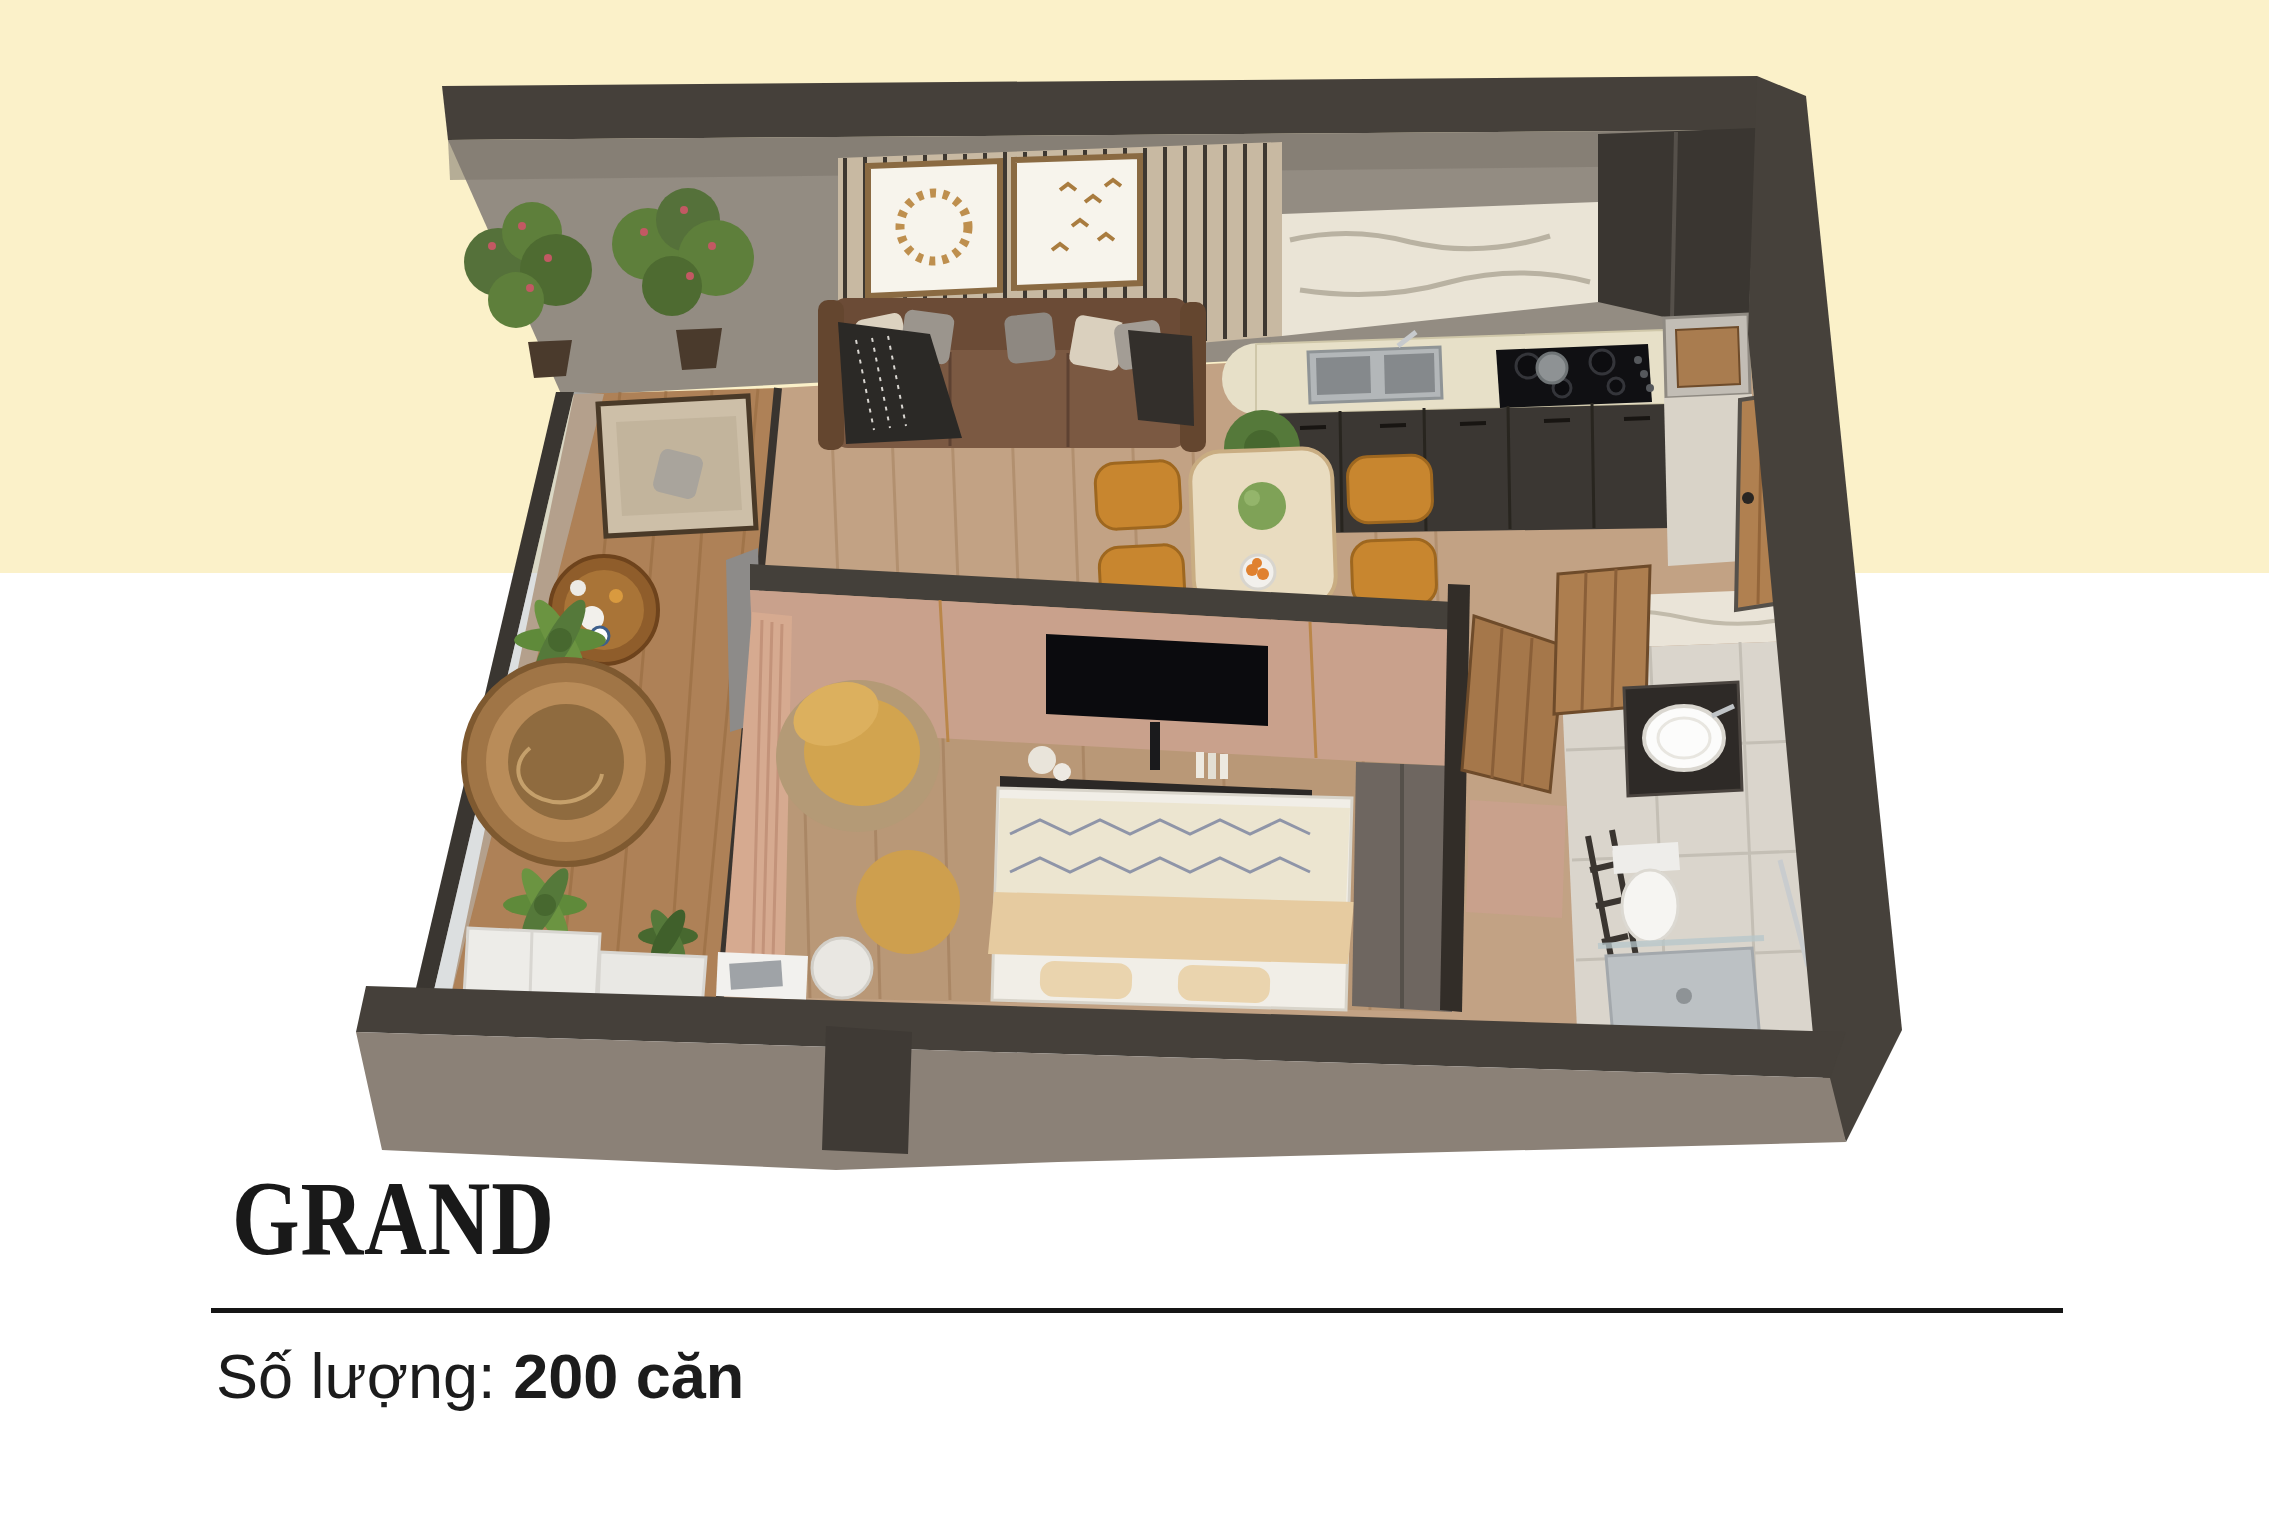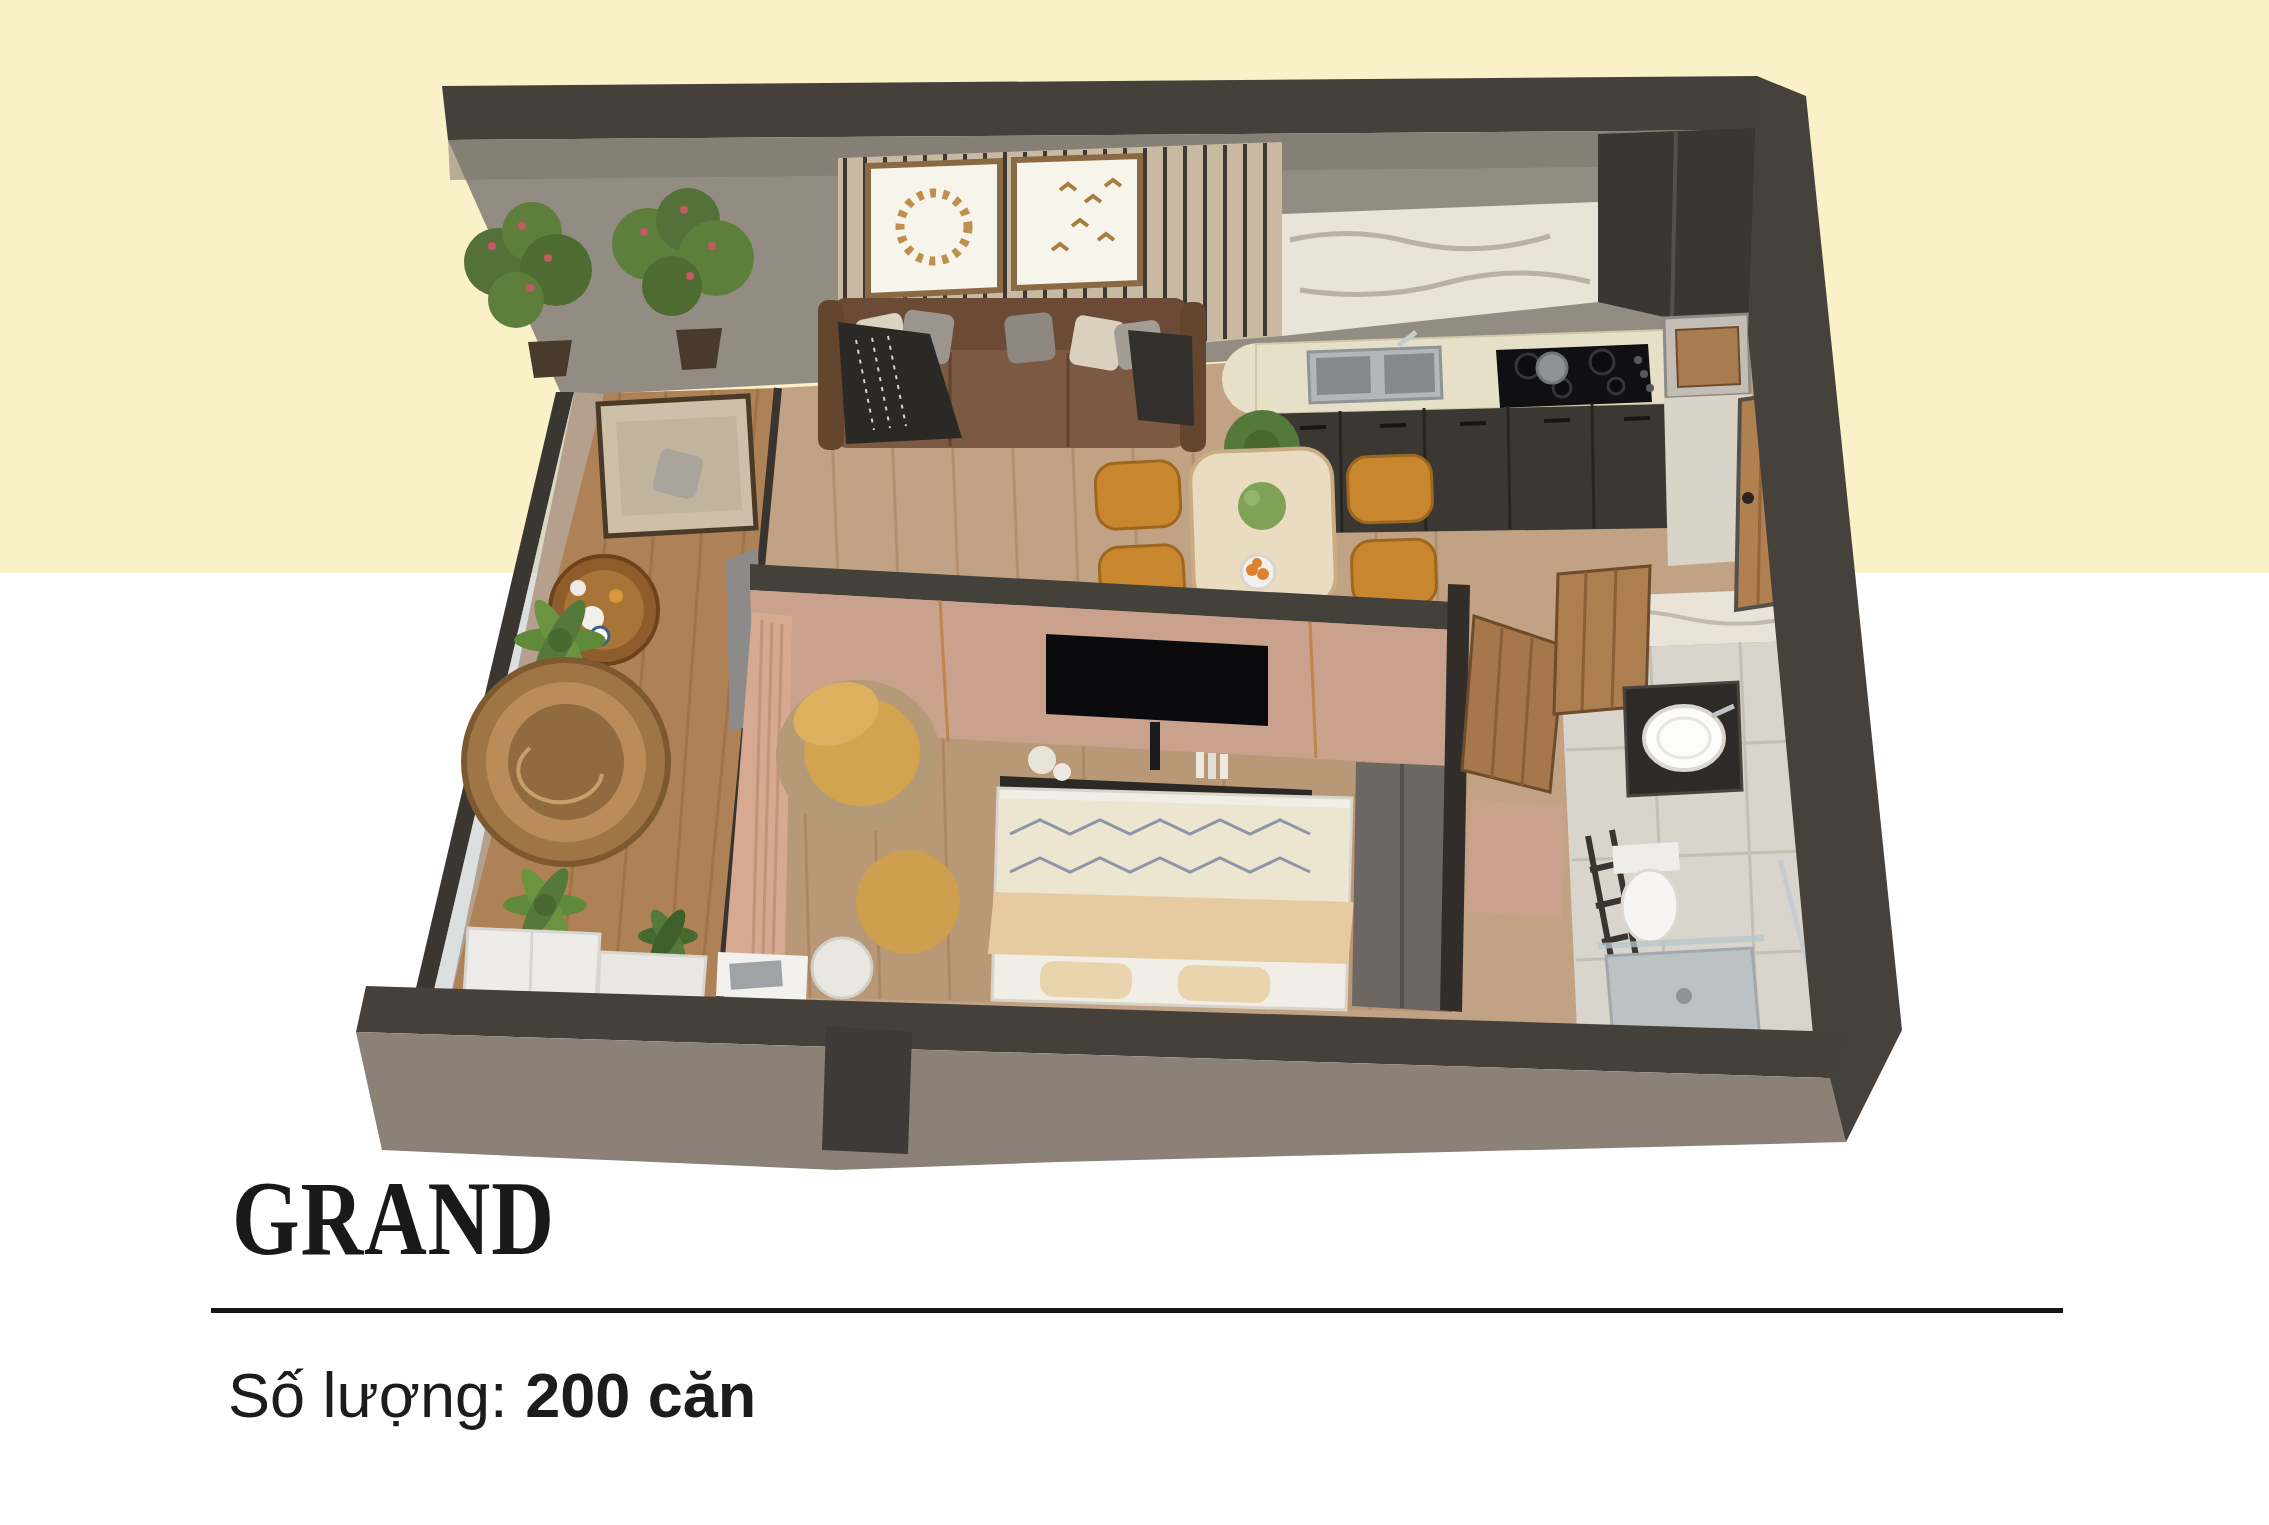--- a/index.html
+++ b/index.html
@@ -7,21 +7,21 @@
         font-family:"Liberation Sans",sans-serif;background:#ffffff;}
   .band-top{position:absolute;left:0;top:0;width:100%;height:573px;background:#FBF1C9;}
   .plan-svg{position:absolute;left:0;top:0;width:2269px;height:1525px;}
   .title{position:absolute;left:232px;top:1166px;color:#191919;
          font-family:"Liberation Serif",serif;font-weight:700;font-size:106px;line-height:1;
          transform:scaleX(.82);transform-origin:left top;letter-spacing:1px;}
   .divider{position:absolute;left:211px;top:1308px;width:1852px;height:5px;background:#151515;}
   .stat{position:absolute;top:1340px;font-size:63px;color:#1c1c1c;white-space:nowrap;}
   .stat .lbl{font-weight:400;}
   .stat .val{font-weight:700;}
-  .stat-qty{left:228px;margin-top:19px;}
+  .stat-qty{left:216px;}
   .stat-area{left:1301px;}
 </style>
 </head>
 <body>
 
 <div class="page">
   <div class="band-top"></div>
 
   <svg class="plan-svg" viewBox="0 0 2269 1525">
 

